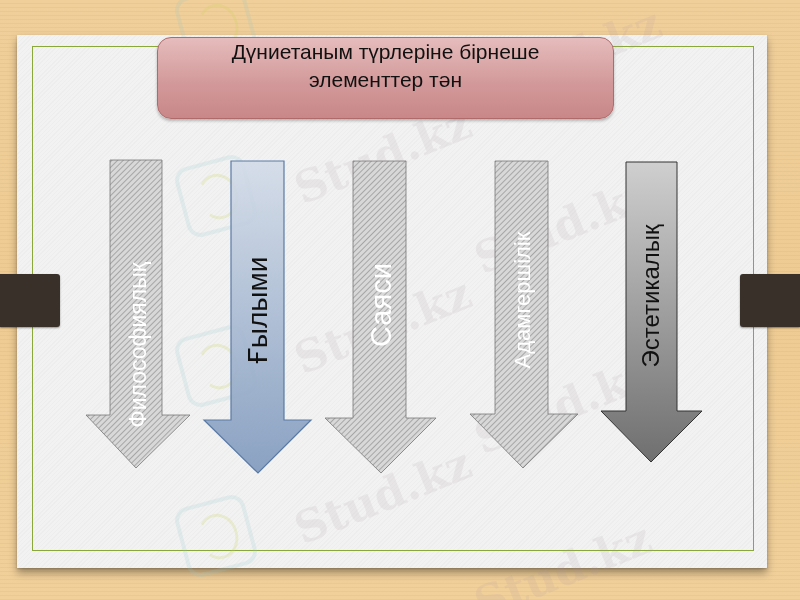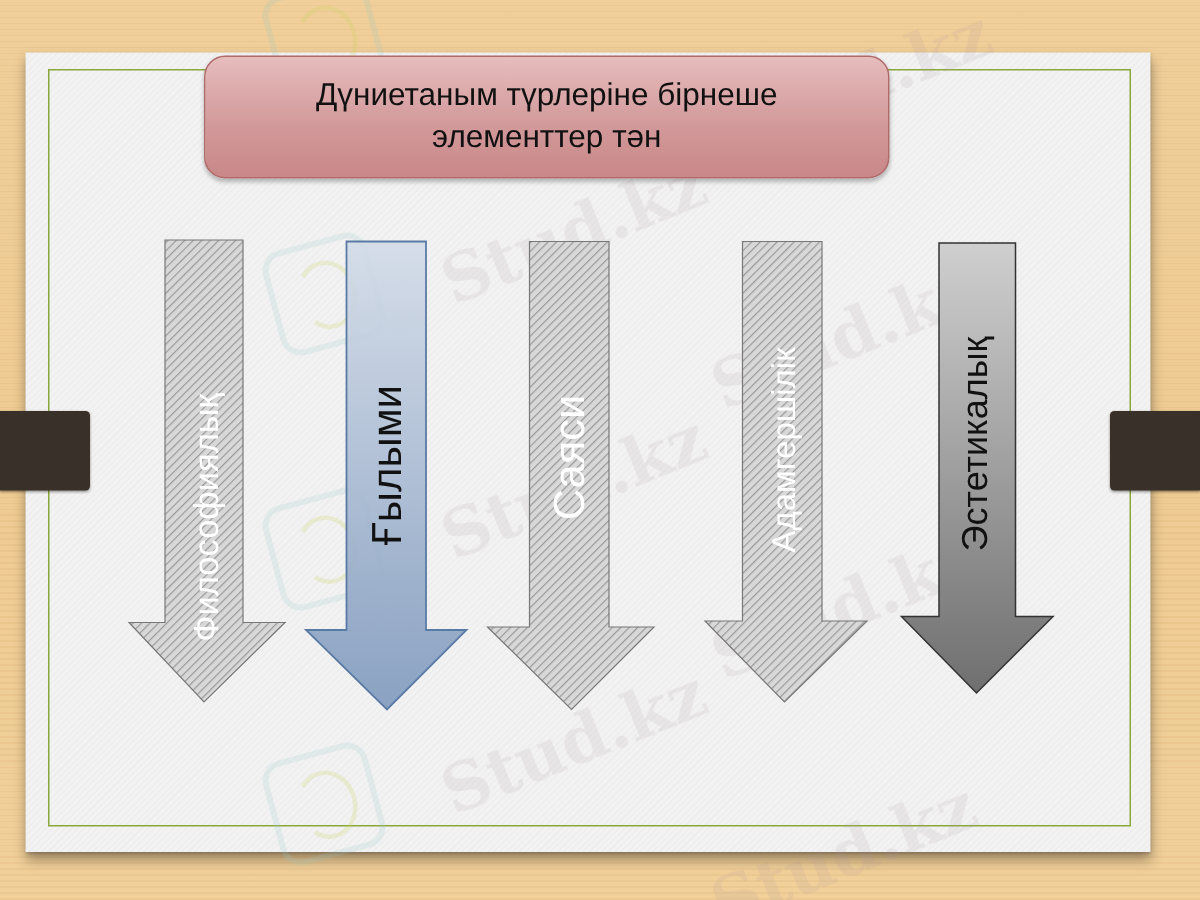--- a/index.html
+++ b/index.html
@@ -11,25 +11,25 @@
   .paper { position:absolute; left:17px; top:35px; width:750px; height:533px;
     background:#f2f2f2; box-shadow: 0 5px 8px rgba(0,0,0,0.35), 0 1px 2px rgba(0,0,0,0.2); }
   .paper-tex { position:absolute; inset:0;
     background: repeating-linear-gradient(135deg, rgba(0,0,0,0.018) 0px, rgba(0,0,0,0.018) 1px, transparent 1px, transparent 3px); }
   .frame { position:absolute; left:32px; top:46px; width:722px; height:505px;
     border:1.5px solid #8aa83a; box-sizing:border-box; }
   .clip { position:absolute; top:274px; height:53px; background:#3a302a;
     box-shadow: 0 1px 2px rgba(0,0,0,0.4); }
   .clip.left { left:0; width:60px; border-radius:0 3px 3px 0; }
   .clip.right { left:740px; width:60px; border-radius:3px 0 0 3px; }
-  .title-box { position:absolute; left:136px; top:37px; width:455px; height:80px;
+  .title-box { position:absolute; left:157px; top:37px; width:455px; height:80px;
     border-radius:14px; border:1px solid #b06a6a;
     background: linear-gradient(180deg,#e6bcbc 0%,#d39a9b 55%,#c98788 100%);
     box-shadow: 0 2px 3px rgba(0,0,0,0.25);
-    display:flex; align-items:center; justify-content:center; text-align:center; }
+    display:flex; align-items:flex-start; justify-content:center; text-align:center; }
   .title-text { font-size:21px; line-height:28px; color:#111; width:400px; }
   .arrows { position:absolute; left:0; top:0; width:800px; height:600px; }
   .arrow-label { position:absolute; transform-origin:center center;
     transform: translate(-50%,-50%) rotate(-90deg); white-space:nowrap;
     font-size:26px; }
   .watermark { position:absolute; font-family:"DejaVu Serif", serif; font-weight:bold;
     font-size:44px; color:rgba(170,150,160,0.13); transform:rotate(-22deg);
     white-space:nowrap; pointer-events:none; }
   .wm-logo { position:absolute; width:64px; height:64px; border-radius:14px;
     border:4px solid rgba(150,200,200,0.18); transform:rotate(-15deg); pointer-events:none; }

